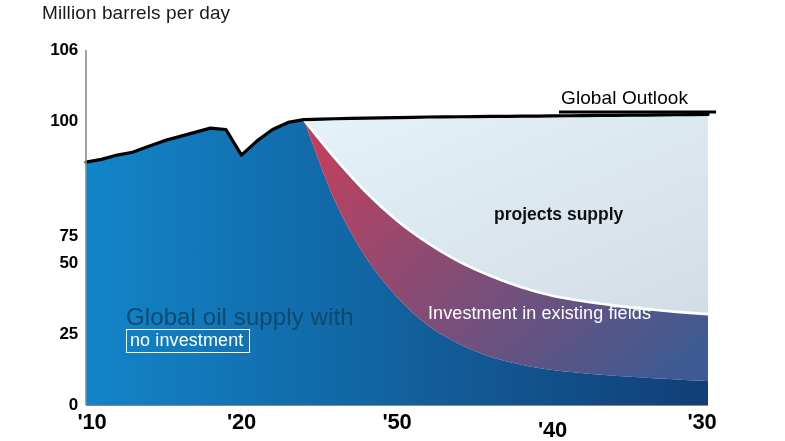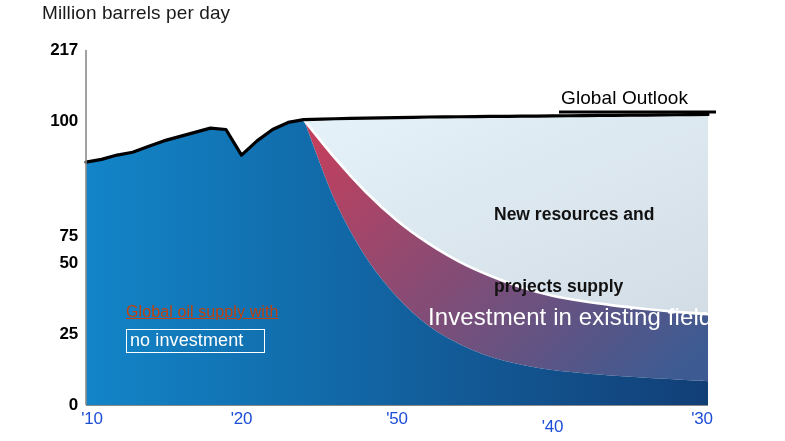--- a/index.html
+++ b/index.html
@@ -43,23 +43,23 @@
   }
   #ytick-layer {
     position: absolute;
     left: 26px;
     top: 0;
     width: 52px;
     height: 441px;
   }
   .xtick-label {
     position: absolute;
-    font-size: 17px;
-    font-weight: normal;
-    color: #1d4ed8;
+    font-size: 22px;
+    font-weight: bold;
+    color: #000000;
     transform: translateX(-50%);
     top: 409px;
     letter-spacing: -0.2px;
   }
   .annot {
     position: absolute;
     white-space: pre;
     pointer-events: none;
   }
   .annot-global-outlook {
@@ -74,43 +74,42 @@
     left: 494px;
     top: 154px;
     font-size: 17.5px;
     font-weight: bold;
     color: #111111;
     line-height: 24px;
   }
   .annot-investment-existing {
     left: 428px;
     top: 303px;
-    font-size: 24px;
+    font-size: 18px;
     font-weight: 400;
     color: #ffffff;
     letter-spacing: 0.1px;
   }
   .annot-no-invest-1 {
     left: 126px;
     top: 303px;
-    font-size: 16px;
+    font-size: 24px;
     font-weight: 400;
-    color: #c2410c;
+    color: #0c4a6e;
     letter-spacing: 0.1px;
-    text-decoration: underline;
   }
   .annot-no-invest-2 {
     left: 126px;
     top: 329px;
     font-size: 18px;
     font-weight: 400;
     color: #ffffff;
     letter-spacing: 0.1px;
     border: 1.5px solid #ffffff;
-    padding: 0px 21px 1px 3px;
+    padding: 0px 6px 1px 3px;
     line-height: 21px;
   }
 </style>
 </head>
 <body>
 
 <div id="chart-root">
 
   <div class="axis-title">Million barrels per day</div>
 
@@ -141,34 +140,33 @@
       <line id="outlook-underline" x1="559" y1="112" x2="716" y2="112" stroke="#000000" stroke-width="3.2"></line>
     </g>
   </svg>
 
   <div id="ytick-layer">
       <div class="ytick-label" style="top: 405px;">0</div>
       <div class="ytick-label" style="top: 334px;">25</div>
       <div class="ytick-label" style="top: 263px;">50</div>
       <div class="ytick-label" style="top: 192px; margin-top: 44px;">75</div>
       <div class="ytick-label" style="top: 121px;">100</div>
-      <div class="ytick-label" style="top: 50px;">217</div>
+      <div class="ytick-label" style="top: 50px;">106</div>
     </div>
   <div id="xtick-layer">
       <div class="xtick-label" style="left: 92px;">'10</div>
       <div class="xtick-label" style="left: 241.5px;">'20</div>
       <div class="xtick-label" style="left: 397px;">'50</div>
       <div class="xtick-label" style="left: 552.5px; margin-top: 8px;">'40</div>
       <div class="xtick-label" style="left: 702px;">'30</div>
     </div>
 
   <div class="annot annot-global-outlook">Global Outlook</div>
 
   <div class="annot annot-new-resources">
-    <div>New resources and</div>
     <div>projects supply</div>
   </div>
 
   <div class="annot annot-investment-existing">Investment in existing fields</div>
 
   <div class="annot annot-no-invest-1">Global oil supply with</div>
   <div class="annot annot-no-invest-2">no investment</div>
 
 </div>
 

